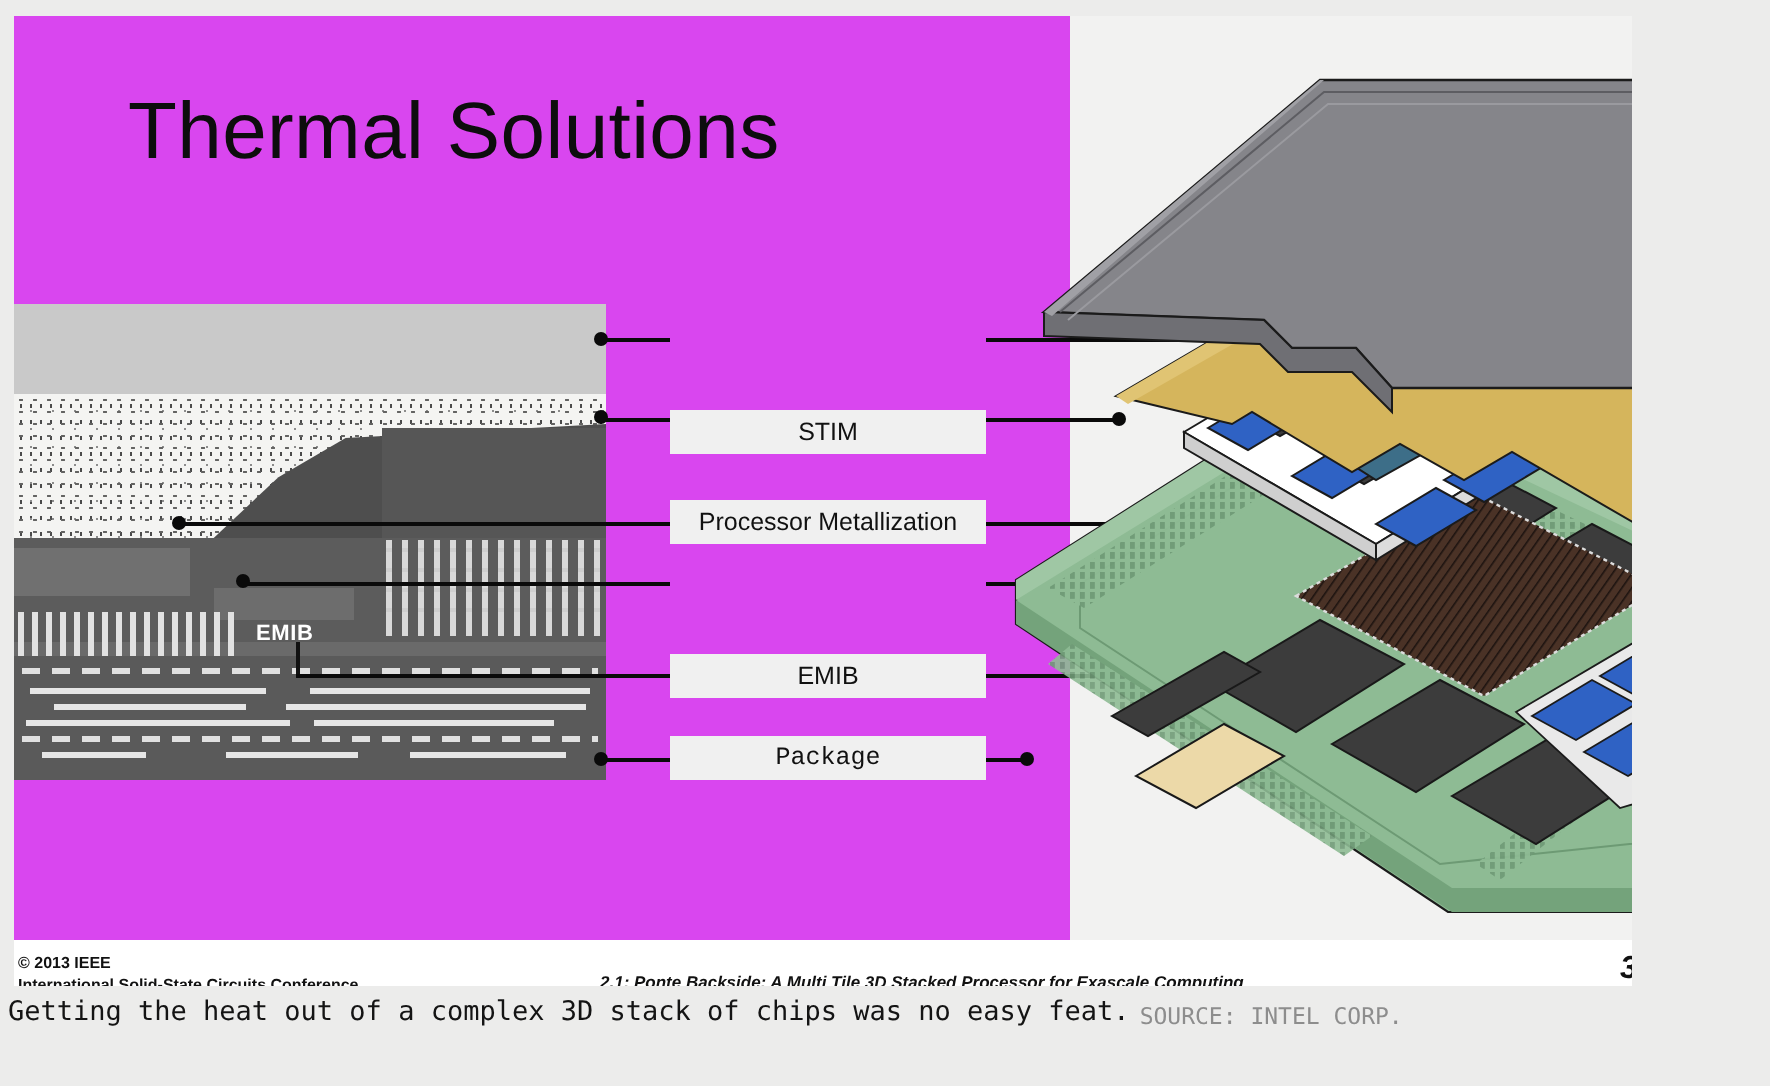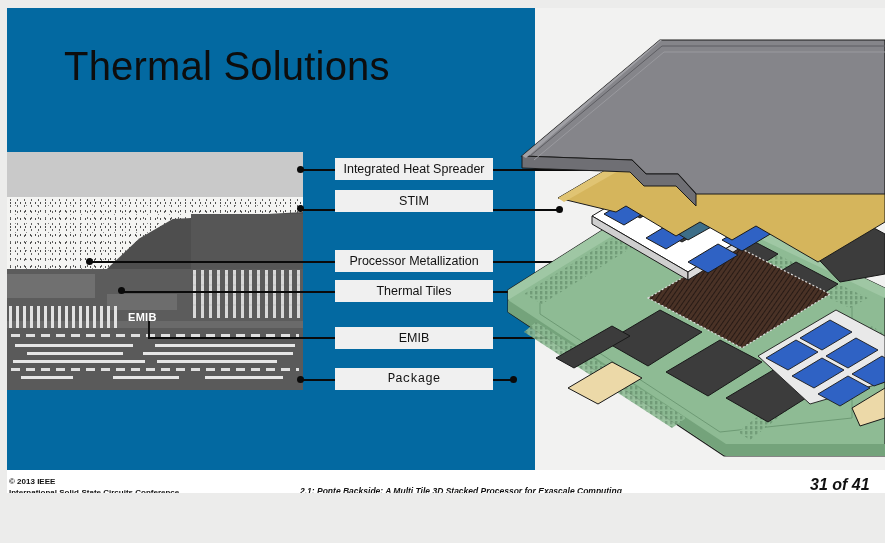--- a/index.html
+++ b/index.html
@@ -5,22 +5,22 @@
   html,body{margin:0;padding:0;}
   body{
     width:885px;height:543px;overflow:hidden;
     background:#ececeb;
     font-family:"Liberation Sans", sans-serif;
   }
   #root{position:relative;width:885px;height:543px;}
 
   
   .slide{
-    position:absolute;left:0;top:8px;width:885px;height:485px;
-    background:#0369a1;overflow:hidden;
+    position:absolute;left:0;top:8px;width:816px;height:485px;
+    background:#d946ef;overflow:hidden;
   }
   .slide-left-gutter{
     position:absolute;left:0;top:0;width:7px;height:485px;
     background:#ececeb;
   }
   
   .render-panel{
     position:absolute;left:535px;top:0;width:350px;height:485px;
     background:#f2f2f1;
   }
@@ -194,31 +194,25 @@
     <div class="lead" style="left:92px;  top:253px; width:243px;"></div>
 
     <div class="dot" style="left:118px; top:279px;"></div>
     <div class="lead" style="left:124px; top:283px; width:211px;"></div>
 
     <div class="lead" style="left:148px; top:329px; width:187px;"></div>
 
     <div class="dot" style="left:297px; top:368px;"></div>
     <div class="lead" style="left:303px; top:371px; width:32px;"></div>
 
-    <div class="chip" style="left:335px; top:150px; width:158px;">
-      <span>Integrated Heat Spreader</span>
-    </div>
-    <div class="chip" style="left:335px; top:182px; width:158px;">
+    <div class="chip" style="left:335px; top:197px; width:158px;">
       <span>STIM</span>
     </div>
     <div class="chip" style="left:335px; top:242px; width:158px;">
       <span>Processor Metallization</span>
-    </div>
-    <div class="chip" style="left:335px; top:272px; width:158px;">
-      <span>Thermal Tiles</span>
     </div>
     <div class="chip" style="left:335px; top:319px; width:158px;">
       <span>EMIB</span>
     </div>
     <div class="chip" style="left:335px; top:360px; width:158px;font-family:Liberation Mono, monospace;">
       <span>Package</span>
     </div>
 
     <div class="lead" style="left:493px; top:161px; width:212px;"></div>
     <div class="dot" style="left:702px; top:158px;"></div>
@@ -338,14 +332,18 @@
     <div class="foot-copy">
       <div>© 2013 IEEE</div>
       <div>International Solid-State Circuits Conference</div>
     </div>
     <div class="foot-center">2.1: Ponte Backside: A Multi Tile 3D Stacked Processor for Exascale Computing</div>
     <div class="foot-page">31 of 41</div>
 
     <div class="slide-left-gutter"></div>
   </div>
 
+  <div class="caption">
+    <span class="cap-main">Getting the heat out of a complex 3D stack of chips was no easy feat.</span>
+    <span class="cap-src">SOURCE: INTEL CORP.</span>
+  </div>
 
 </div>
 
 </body></html>

